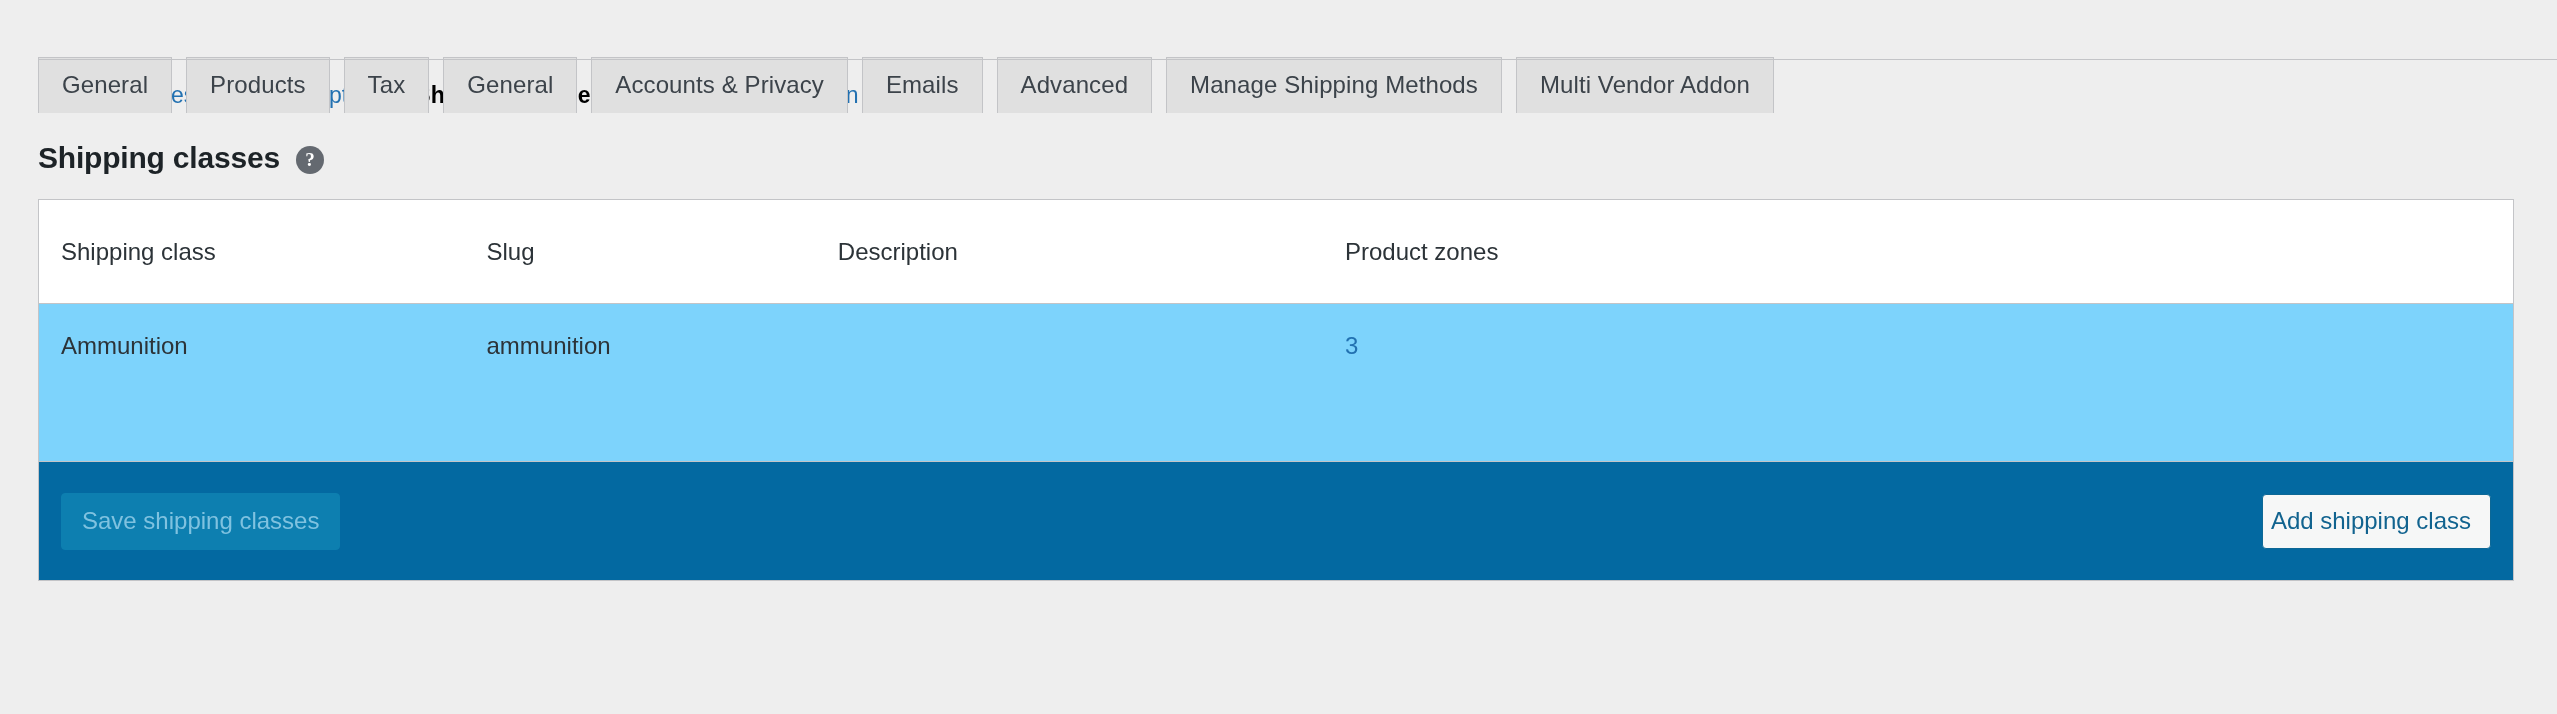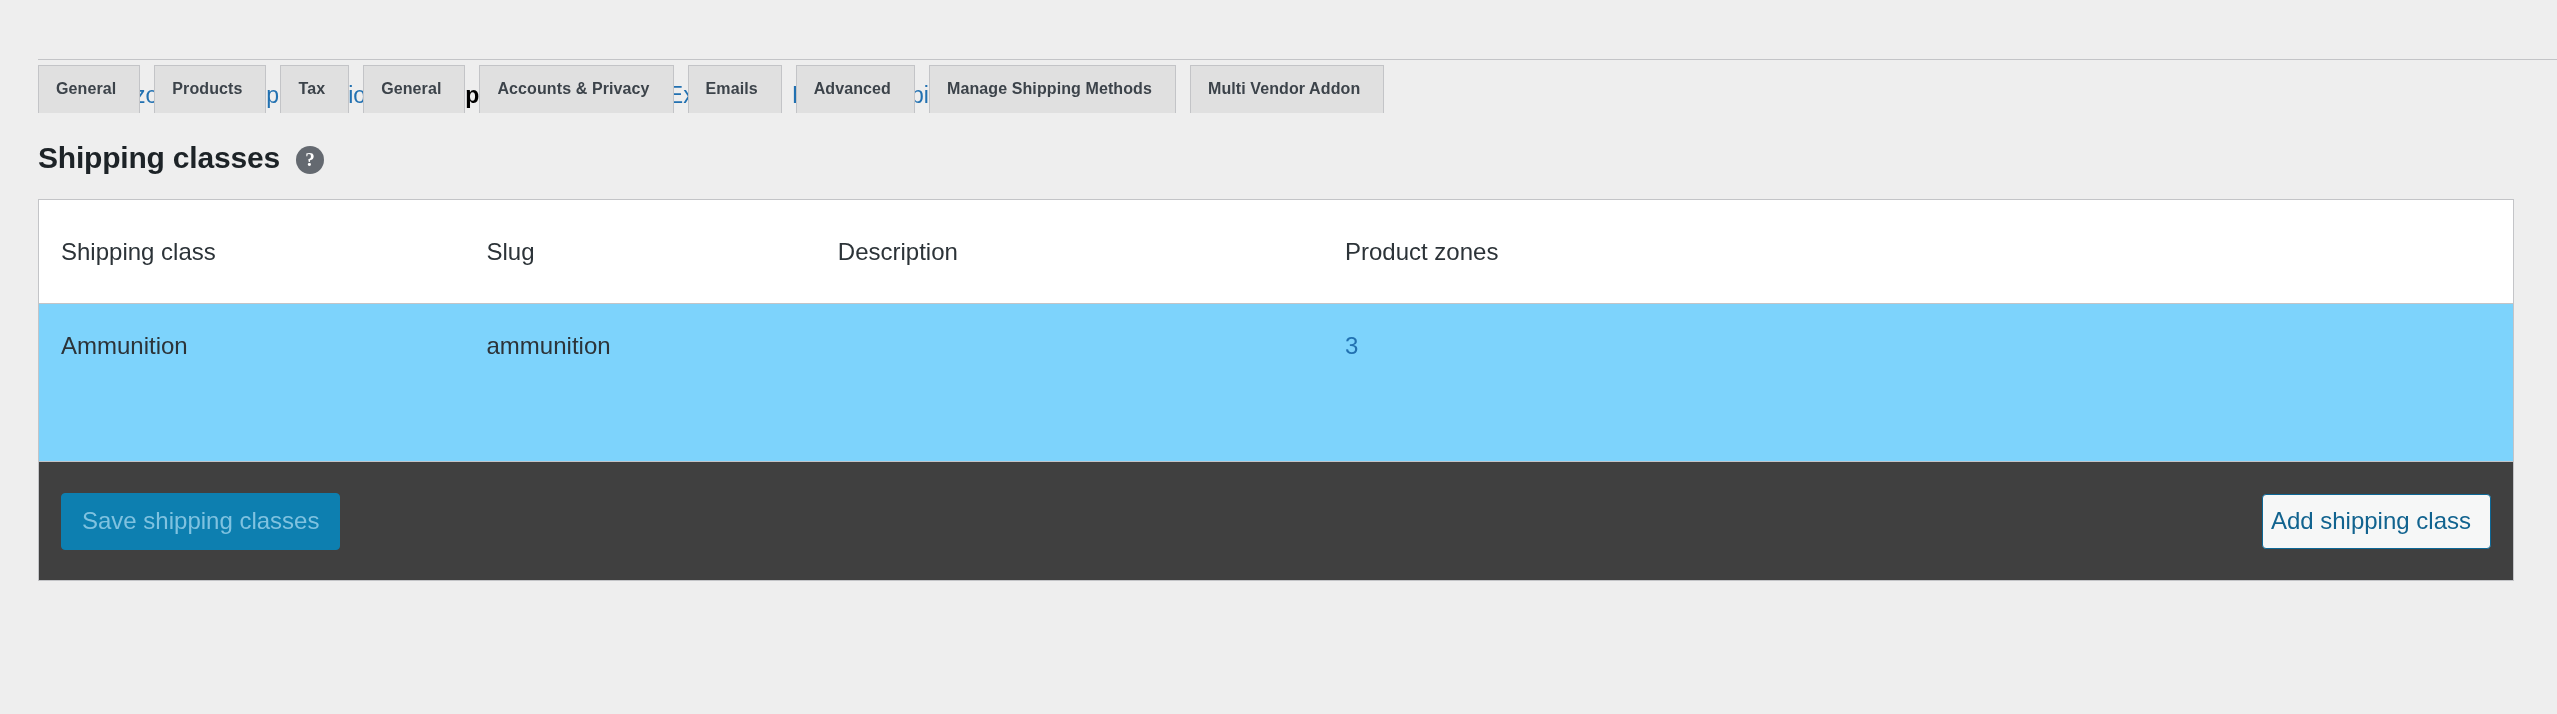--- a/index.html
+++ b/index.html
@@ -29,27 +29,27 @@
     gap: 14px;
     height: 60px;
     padding-top: 52px;
     box-sizing: content-box;
   }
   .tab {
     background: #e0e0e0;
     border: 1px solid #c3c4c7;
     border-bottom: none;
     color: #3c434a;
-    font-size: 16px;
+    font-size: 24px;
     line-height: 1;
-    padding: 15px 23px 16px 17px;
+    padding: 15px 23px 16px 23px;
     white-space: nowrap;
     text-decoration: none;
     display: inline-block;
-    font-weight: 700;
+    font-weight: 400;
     letter-spacing: 0.1px;
     position: relative;
     top: 1px;
   }
   .tab-underline {
     position: absolute;
     left: 38px;
     right: 0;
     bottom: 0;
     height: 1px;
@@ -150,21 +150,21 @@
   .col-class { width: 17.2%; }
   .col-slug  { width: 14.2%; }
   .col-desc  { width: 20.5%; }
   .col-count { width: 48.1%; }
   .count-link {
     color: #2271b1;
     text-decoration: none;
   }
   .wc-table tfoot tr { height: 118px; }
   .wc-table tfoot td {
-    background: #404040;
+    background: #0369a1;
     padding: 0 22px;
   }
   .footer-inner {
     display: flex;
     align-items: center;
     justify-content: space-between;
     width: 100%;
   }
 
   

